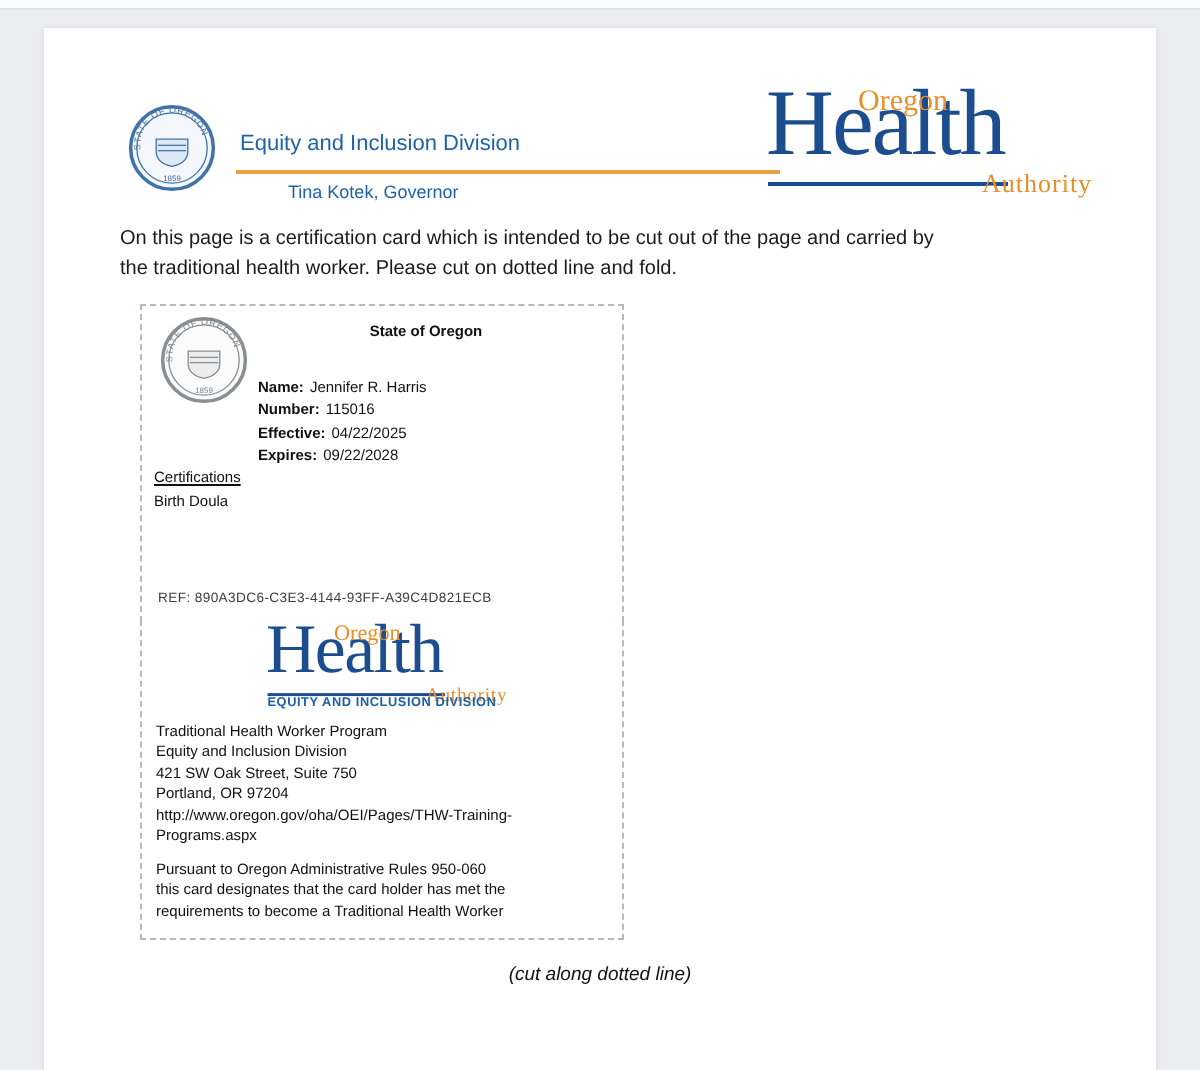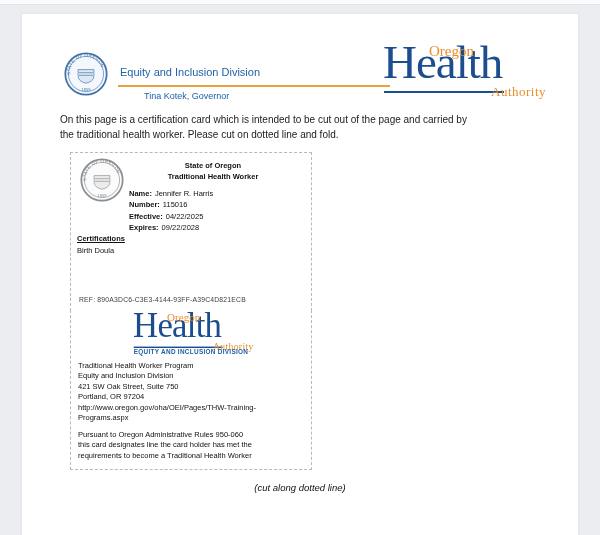--- a/index.html
+++ b/index.html
@@ -35,21 +35,21 @@
 
   
   .card{position:absolute;left:48px;width:240px;background:#fff;}
   .card1{top:138px;height:157px;border:1px dashed #b5b8bd;}
   .card2{top:296px;height:159px;border:1px dashed #b5b8bd;border-top:none;}
 
   .card1 .card-seal{position:absolute;left:9px;top:5px;width:44px;height:44px;}
   .card-titles{position:absolute;left:52px;top:7px;width:180px;text-align:center;font-size:7.5px;font-weight:bold;color:#111;line-height:11px;}
   .fields{position:absolute;left:58px;top:35px;font-size:7.5px;color:#111;line-height:11.3px;}
   .fields b{margin-right:3px;margin-top:21px;}
-  .cert-heading{position:absolute;left:6px;top:81px;font-size:7.5px;font-weight:bold;text-decoration:underline;color:#111;text-align:center;}
+  .cert-heading{position:absolute;left:6px;top:81px;font-size:7.5px;font-weight:normal;text-decoration:underline;color:#111;text-align:center;}
   .cert-item{position:absolute;left:6px;top:93px;font-size:7.5px;color:#111;}
   .ref-line{position:absolute;left:8px;bottom:7px;font-size:6.8px;color:#3d3d3d;letter-spacing:.2px;}
 
   .division-caps{position:absolute;left:0;top:38px;width:100%;text-align:center;font-size:6.4px;font-weight:bold;color:#1f5fa5;letter-spacing:.3px;}
   .address{position:absolute;left:7px;top:51px;font-size:7.5px;color:#111;line-height:10.4px;}
   .notice{position:absolute;left:7px;top:120px;font-size:7.5px;color:#111;line-height:10.4px;}
 
   .cut-note{position:absolute;left:0;top:468px;width:100%;text-align:center;font-style:italic;font-size:9.5px;color:#111;}
 
   svg text{font-family:"Liberation Sans",sans-serif;}
@@ -101,21 +101,20 @@
       <circle cx="50" cy="50" r="40" fill="none" stroke="#8a8f94" stroke-width="1.5"></circle>
       <text font-size="10" fill="#7e8388" letter-spacing="1"><textPath href="#arcB" startOffset="6">STATE OF OREGON</textPath></text>
       <path d="M32 40 h36 v14 q0 13 -18 17 q-18 -4 -18 -17 z" fill="#ececec" stroke="#8a8f94" stroke-width="1.5"></path>
       <line x1="34" y1="47" x2="66" y2="47" stroke="#8a8f94" stroke-width="1.5"></line>
       <line x1="34" y1="53" x2="66" y2="53" stroke="#8a8f94" stroke-width="1.5"></line>
       <text x="50" y="88" font-size="9" fill="#7e8388" text-anchor="middle">1859</text>
     </svg>
 
     <div class="card-titles">
       <div>State of Oregon</div>
-      <div>Traditional Health Worker</div>
     </div>
 
     <div class="fields">
       <div><b>Name:</b><span>Jennifer R. Harris</span></div>
       <div><b>Number:</b><span>115016</span></div>
       <div><b>Effective:</b><span>04/22/2025</span></div>
       <div><b>Expires:</b><span>09/22/2028</span></div>
     </div>
 
     <div class="cert-heading">Certifications</div>
@@ -138,20 +137,20 @@
       <div>Traditional Health Worker Program</div>
       <div>Equity and Inclusion Division</div>
       <div>421 SW Oak Street, Suite 750</div>
       <div>Portland, OR 97204</div>
       <div>http://www.oregon.gov/oha/OEI/Pages/THW-Training-</div>
       <div>Programs.aspx</div>
     </div>
 
     <div class="notice">
       <div>Pursuant to Oregon Administrative Rules 950-060</div>
-      <div>this card designates line the card holder has met the</div>
+      <div>this card designates that the card holder has met the</div>
       <div>requirements to become a Traditional Health Worker</div>
     </div>
   </div>
 
   <div class="cut-note">(cut along dotted line)</div>
 
 </div>
 
 </body></html>

